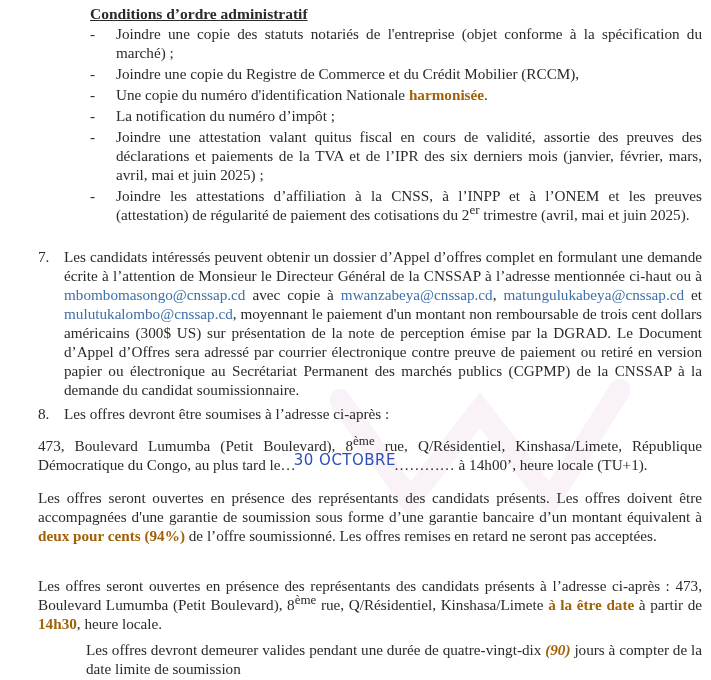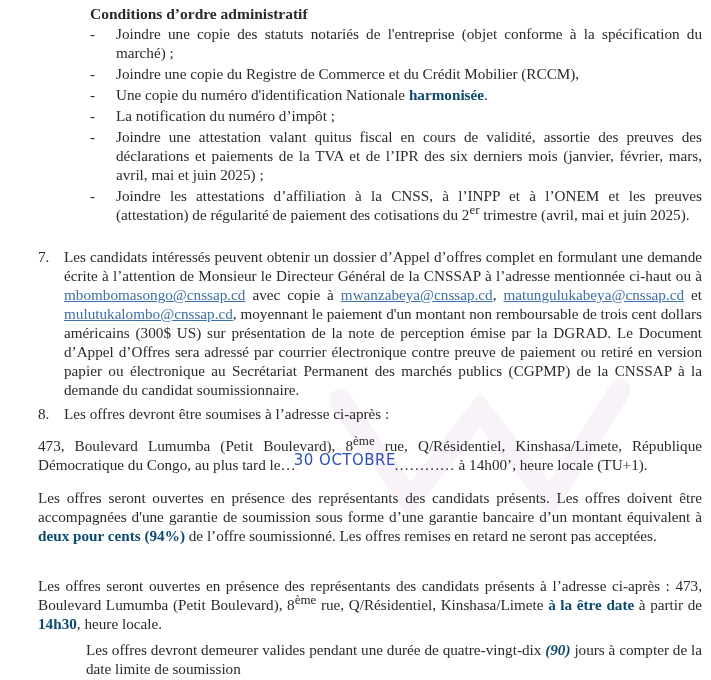--- a/index.html
+++ b/index.html
@@ -8,39 +8,39 @@
     font-family: "Liberation Serif", "DejaVu Serif", serif;
     color: #2a2a2a; font-size: 15.2px; line-height: 19px;
   }
   .page { position: absolute; left: 0; top: 0; width: 711px; height: 680px; }
   .watermark {
     position: absolute; left: 330px; top: 370px; width: 300px; height: 150px;
     opacity: 0.08; pointer-events: none;
   }
   .heading {
     position: absolute; left: 90px; top: 4px; font-weight: bold;
-    font-size: 15.5px;
+    text-decoration: underline; font-size: 15.5px;
   }
   .bullets { position: absolute; left: 90px; top: 24px; width: 612px; margin: 0; padding: 0; list-style: none; }
   .bullets li { position: relative; padding-left: 26px; margin-bottom: 0px; text-align: justify; }
   .bullets li .dash { position: absolute; left: 0; top: 0; }
   .bullets li + li { margin-top: 2px; }
   .numbered { position: absolute; left: 38px; width: 664px; }
   .numbered .num { position: absolute; left: 0; top: 0; }
   .numbered .body { margin-left: 26px; text-align: justify; text-align-last: left; }
-  a.mail { color: #3d6fa8; text-decoration: underline; }
+  a.mail { color: #3d6fa8; }
   .para { position: absolute; left: 38px; width: 664px; text-align: justify; text-align-last: left; }
   .indent { position: absolute; left: 86px; width: 616px; text-align: justify; text-align-last: left; }
   sup { font-size: 13px; line-height: 0; vertical-align: super; }
   .hand {
     font-family: "DejaVu Sans", sans-serif; color: #2a4fb8; font-size: 15px;
     letter-spacing: 0.5px; position: relative; top: -5px; margin: 16px -2px;
   }
   .dots { letter-spacing: 0px; }
-  b { font-weight: bold; color: #0c4a6e; }
+  b { font-weight: bold; color: #a16207; }
 </style>
 </head>
 <body>
 
 <div class="page">
 
   <svg class="watermark" viewBox="0 0 300 150">
     <path d="M10 30 L80 130 L150 40 L220 130 L290 20" fill="none" stroke="#c070c0" stroke-width="22" stroke-linecap="round"></path>
   </svg>
 

